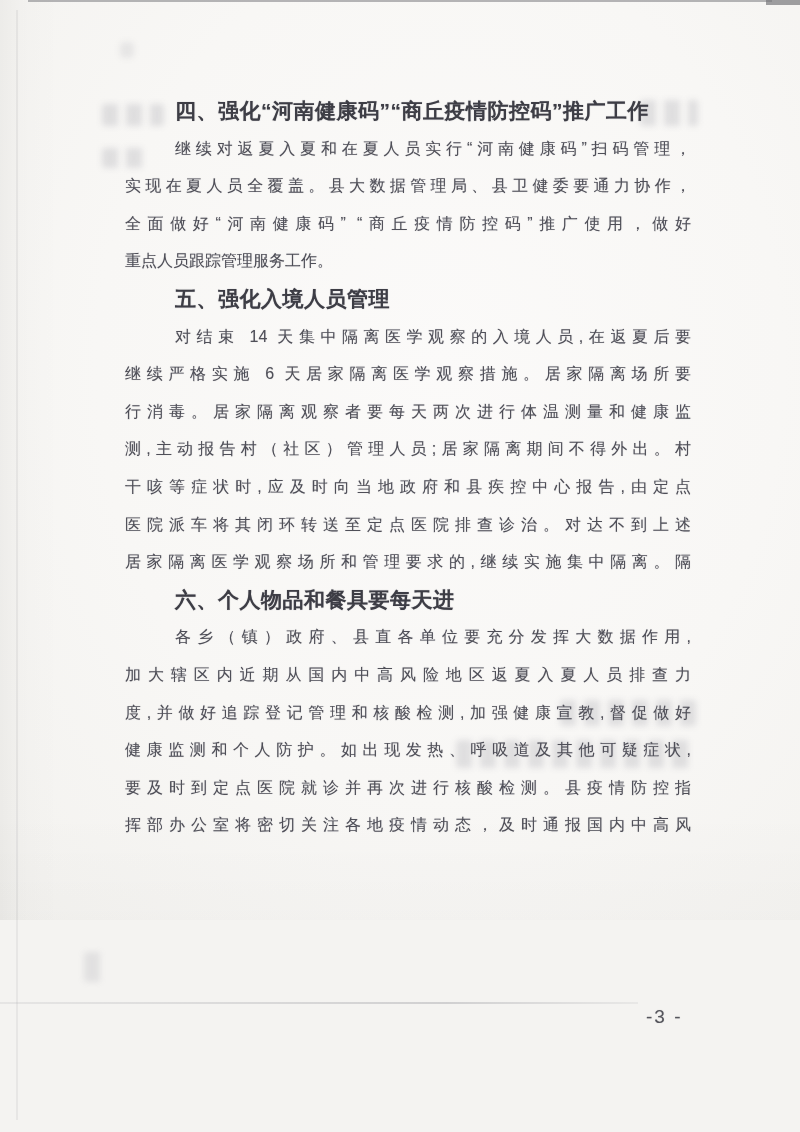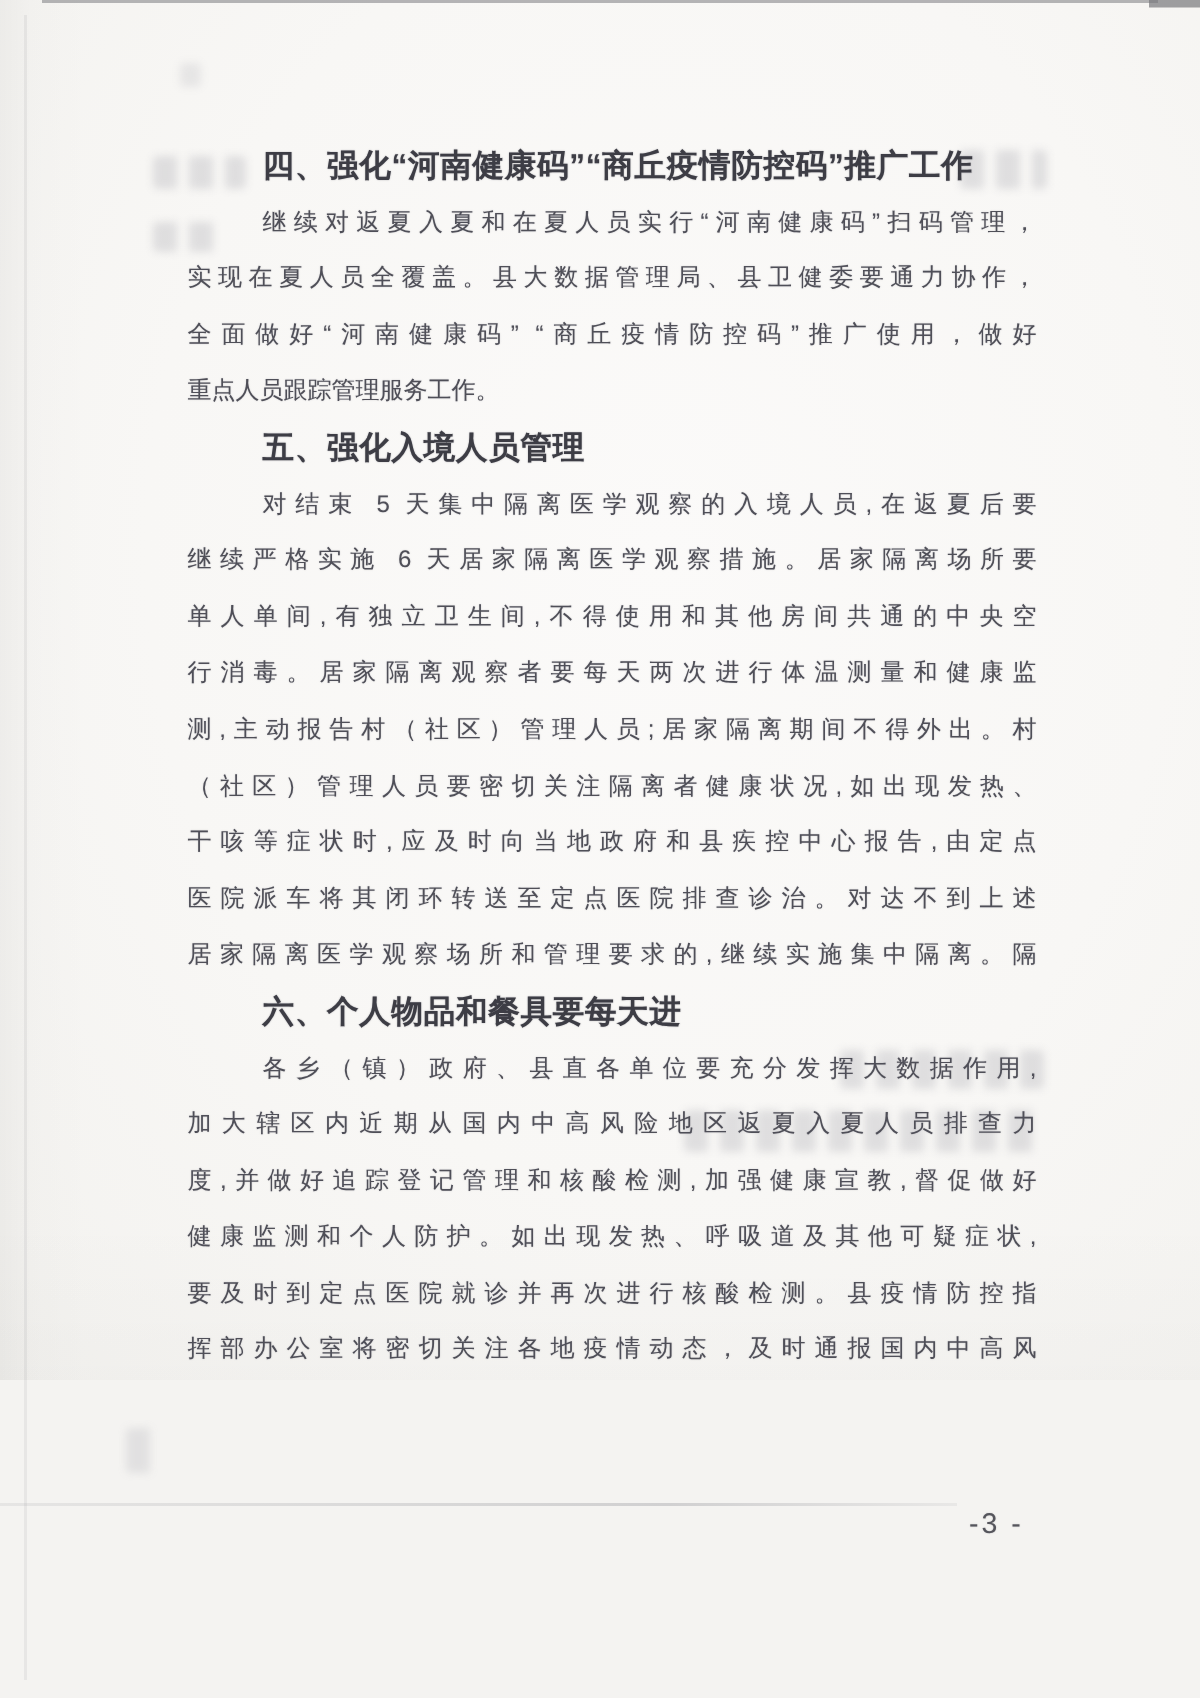--- a/index.html
+++ b/index.html
@@ -120,26 +120,24 @@
   <div class="bleed bleed-f"></div>
   <div class="bleed bleed-g"></div>
 
   <div class="doc-column" id="doc-column">
       <div class="row heading indent">四、强化“河南健康码”“商丘疫情防控码”推广工作</div>
       <div class="row justify indent">继续对返夏入夏和在夏人员实行“河南健康码”扫码管理，</div>
       <div class="row justify">实现在夏人员全覆盖。县大数据管理局、县卫健委要通力协作，</div>
       <div class="row justify">全面做好“河南健康码” “商丘疫情防控码”推广使用，做好</div>
       <div class="row">重点人员跟踪管理服务工作。</div>
       <div class="row heading indent">五、强化入境人员管理</div>
-      <div class="row justify indent">对结束 5 天集中隔离医学观察的入境人员,在返夏后要</div>
+      <div class="row justify indent">对结束 14 天集中隔离医学观察的入境人员,在返夏后要</div>
       <div class="row justify">继续严格实施 6 天居家隔离医学观察措施。居家隔离场所要</div>
-      <div class="row justify">单人单间,有独立卫生间,不得使用和其他房间共通的中央空</div>
       <div class="row justify">行消毒。居家隔离观察者要每天两次进行体温测量和健康监</div>
       <div class="row justify">测,主动报告村（社区）管理人员;居家隔离期间不得外出。村</div>
-      <div class="row justify">（社区）管理人员要密切关注隔离者健康状况,如出现发热、</div>
       <div class="row justify">干咳等症状时,应及时向当地政府和县疾控中心报告,由定点</div>
       <div class="row justify">医院派车将其闭环转送至定点医院排查诊治。对达不到上述</div>
       <div class="row justify">居家隔离医学观察场所和管理要求的,继续实施集中隔离。隔</div>
       <div class="row heading indent">六、个人物品和餐具要每天进</div>
       <div class="row justify indent">各乡（镇）政府、县直各单位要充分发挥大数据作用,</div>
       <div class="row justify">加大辖区内近期从国内中高风险地区返夏入夏人员排查力</div>
       <div class="row justify">度,并做好追踪登记管理和核酸检测,加强健康宣教,督促做好</div>
       <div class="row justify">健康监测和个人防护。如出现发热、呼吸道及其他可疑症状,</div>
       <div class="row justify">要及时到定点医院就诊并再次进行核酸检测。县疫情防控指</div>
       <div class="row justify">挥部办公室将密切关注各地疫情动态，及时通报国内中高风</div>

